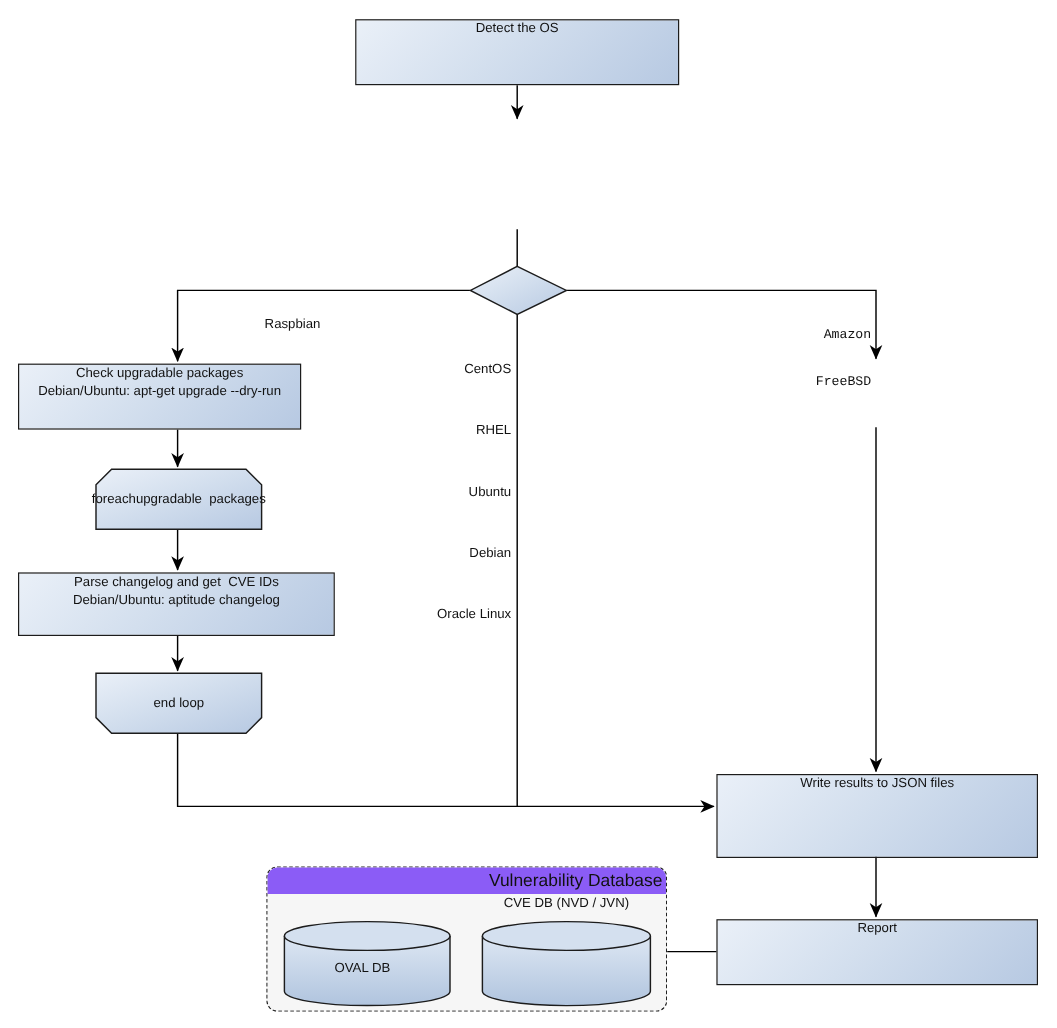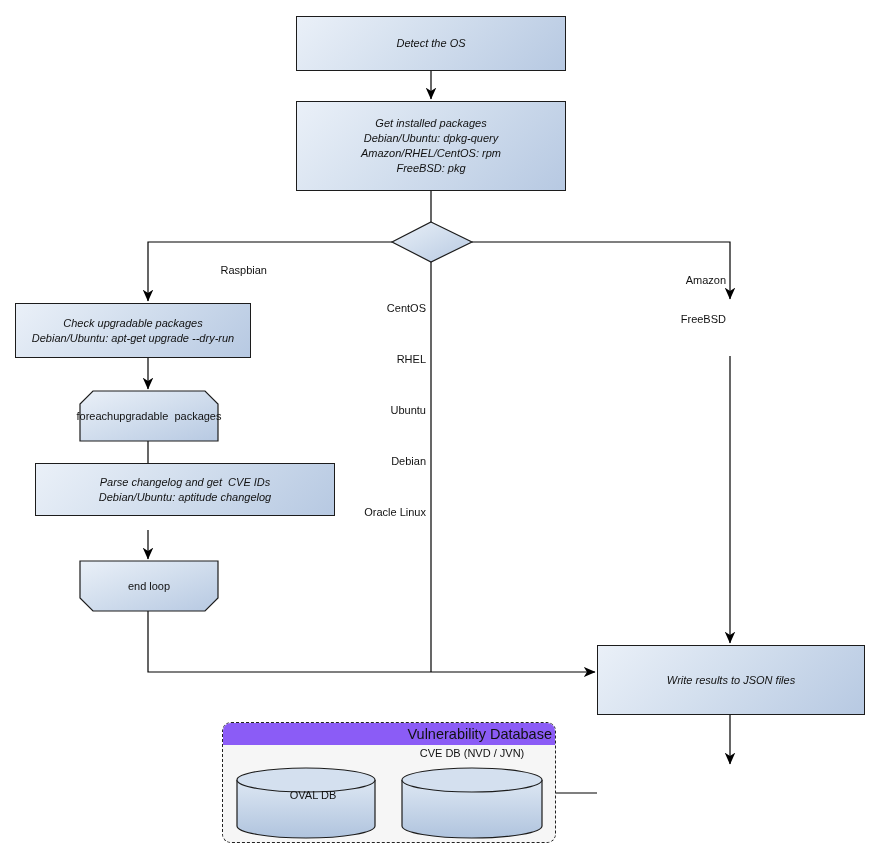--- a/index.html
+++ b/index.html
@@ -6,32 +6,32 @@
   .canvas{
     position:relative;width:881px;height:857px;background:#ffffff;
     font-family:"Liberation Sans", sans-serif;color:#111;overflow:hidden;
   }
   .layer{position:absolute;left:0;top:0;width:881px;height:857px;}
   svg.layer{pointer-events:none;}
   .node{
     position:absolute;box-sizing:border-box;
     border:1.2px solid #1c1c1c;
     background:linear-gradient(135deg,#eaf0f8 0%,#d3dfee 45%,#b7c9e2 100%);
-    display:flex;flex-direction:column;align-items:center;justify-content:center;
-    font-size:11px;line-height:15px;text-align:center;font-style:italic;
+    display:flex;flex-direction:column;align-items:center;
+    font-size:11px;line-height:15px;text-align:center;
   }
   .node-line{white-space:pre;}
   .shape-label{
     position:absolute;display:flex;flex-direction:row;align-items:center;justify-content:center;
     font-size:11px;line-height:15px;text-align:center;background:transparent;
   }
   .edge-label{
     position:absolute;font-size:11px;line-height:17px;text-align:right;white-space:pre;
   }
-  .edge-label.two-line{line-height:13px;}
+  .edge-label.two-line{line-height:13px;font-family:Liberation Mono, monospace;}
   .vdb-container{
     position:absolute;left:222px;top:722px;width:334px;height:121px;box-sizing:border-box;
     background:#f6f6f6;border:1.6px dashed #222;border-radius:9px;
   }
   .vdb-header{
     height:22px;background:#8b5cf6;border-radius:8px 8px 0 0;
     display:flex;align-items:center;justify-content:flex-end;
     font-size:14.5px;color:#111;padding-right:3px;
   }
 </style>
@@ -89,67 +89,64 @@
     <g stroke="#1c1c1c" stroke-width="1.2">
       <path d="M402,780 V826 A70,12 0 0 0 542,826 V780" fill="url(#cylGrad)"></path>
       <ellipse cx="472" cy="780" rx="70" ry="12" fill="#d4e0ef"></ellipse>
     </g>
   </svg>
 
   <div class="node" style="left:296px;top:16px;width:270px;height:55px;">
     <div class="node-line">Detect the OS</div>
   </div>
 
-  <div class="node" style="left:296px;top:101px;width:270px;height:90px;">
-    <div class="node-line">Get installed packages</div>
-    <div class="node-line">Debian/Ubuntu: dpkg-query</div>
-    <div class="node-line">Amazon/RHEL/CentOS: rpm</div>
-    <div class="node-line">FreeBSD: pkg</div>
-  </div>
 
   <div class="node" style="left:15px;top:303px;width:236px;height:55px;">
     <div class="node-line">Check upgradable packages</div>
     <div class="node-line">Debian/Ubuntu: apt-get upgrade --dry-run</div>
   </div>
 
   <div class="shape-label" style="left:80px;top:391px;width:138px;height:50px;">
     <div class="node-line">foreach</div>
     <div class="node-line">upgradable  packages</div>
   </div>
 
-  <div class="node" style="left:15px;top:463px;width:300px;height:53px;margin-left:20px;">
+  <div class="node" style="left:15px;top:477px;width:264px;height:53px;">
     <div class="node-line">Parse changelog and get  CVE IDs</div>
     <div class="node-line">Debian/Ubuntu: aptitude changelog</div>
   </div>
 
   <div class="shape-label" style="left:80px;top:561px;width:138px;height:50px;border-radius:20px;">
     <div class="node-line">end loop</div>
   </div>
 
 
   <div class="node" style="left:597px;top:645px;width:268px;height:70px;">
     <div class="node-line">Write results to JSON files</div>
   </div>
 
+  <div class="node" style="left:597px;top:766px;width:268px;height:55px;">
+    <div class="node-line">Report</div>
+  </div>
 
   <div class="edge-label" style="left:177px;top:262px;width:90px;">Raspbian</div>
 
   <div class="edge-label" style="left:316px;top:266px;width:110px;">
     <div>CentOS</div>
     <div>RHEL</div>
     <div>Ubuntu</div>
     <div>Debian</div>
     <div>Oracle Linux</div>
   </div>
 
   <div class="edge-label two-line" style="left:638px;top:248px;width:88px;">
     <div>Amazon</div>
     <div>FreeBSD</div>
   </div>
 
-  <div class="shape-label" style="left:233px;top:775px;width:160px;height:40px;">
+  <div class="shape-label" style="left:222px;top:775px;width:160px;height:40px;align-items:flex-end;">
     <div class="node-line">OVAL DB</div>
   </div>
   <div class="shape-label" style="left:402px;top:733px;width:140px;height:40px;">
     <div class="node-line">CVE DB (NVD / JVN)</div>
   </div>
 
 </div>
 
 </body></html>

